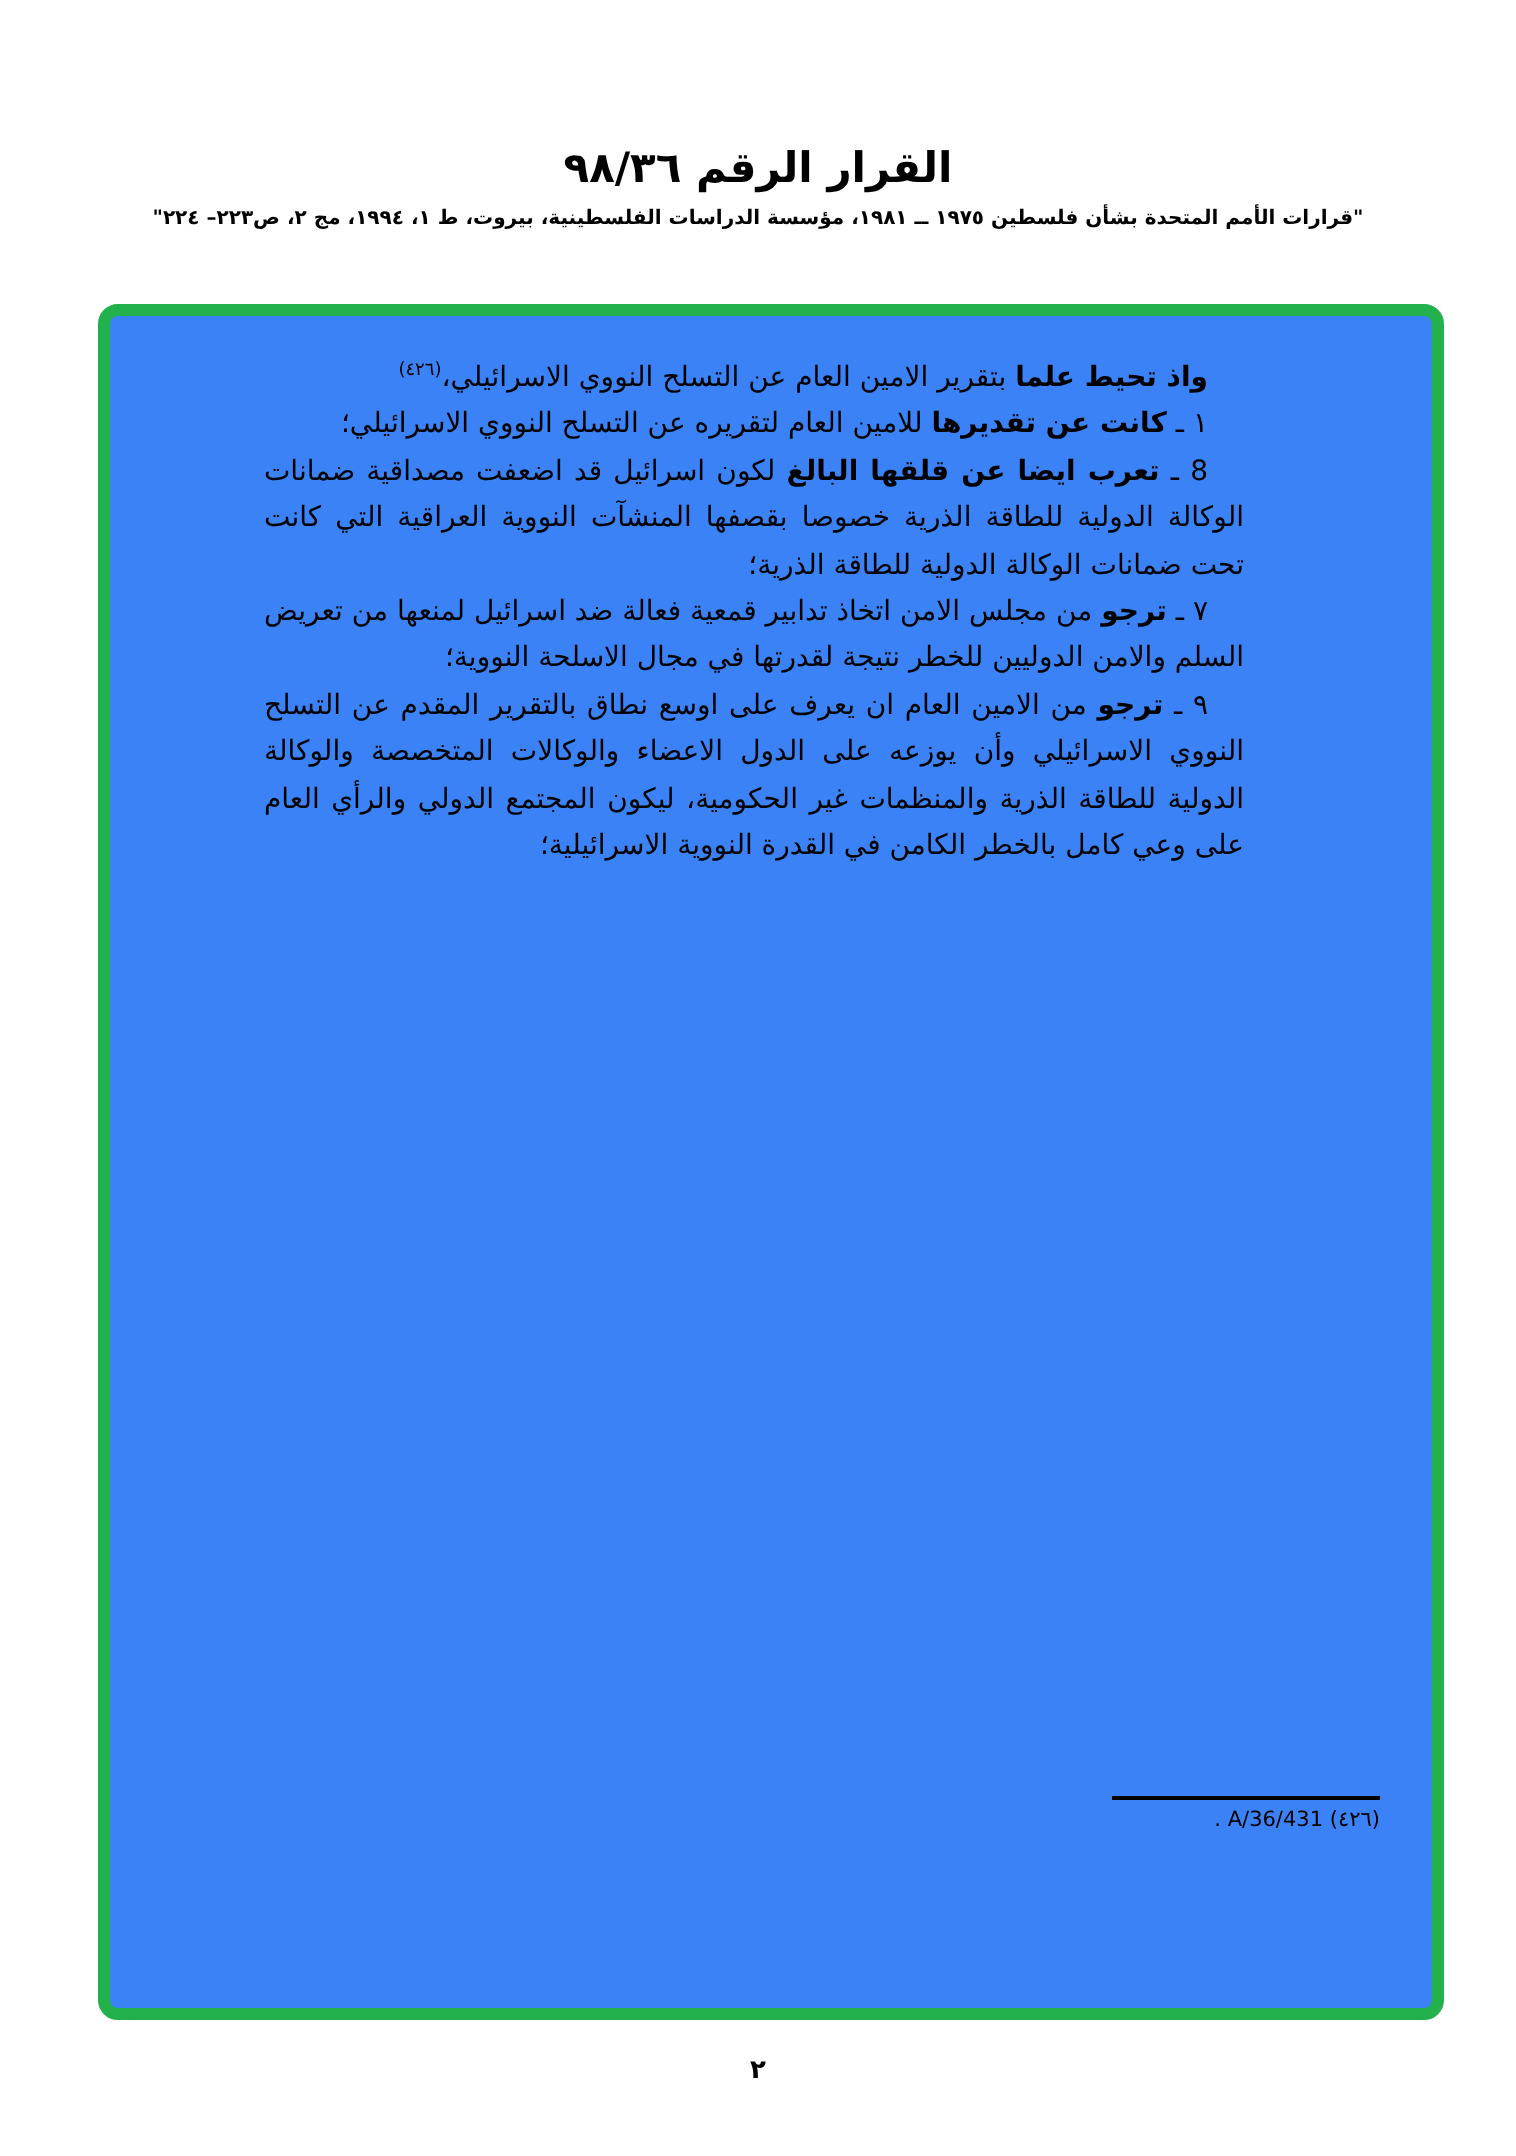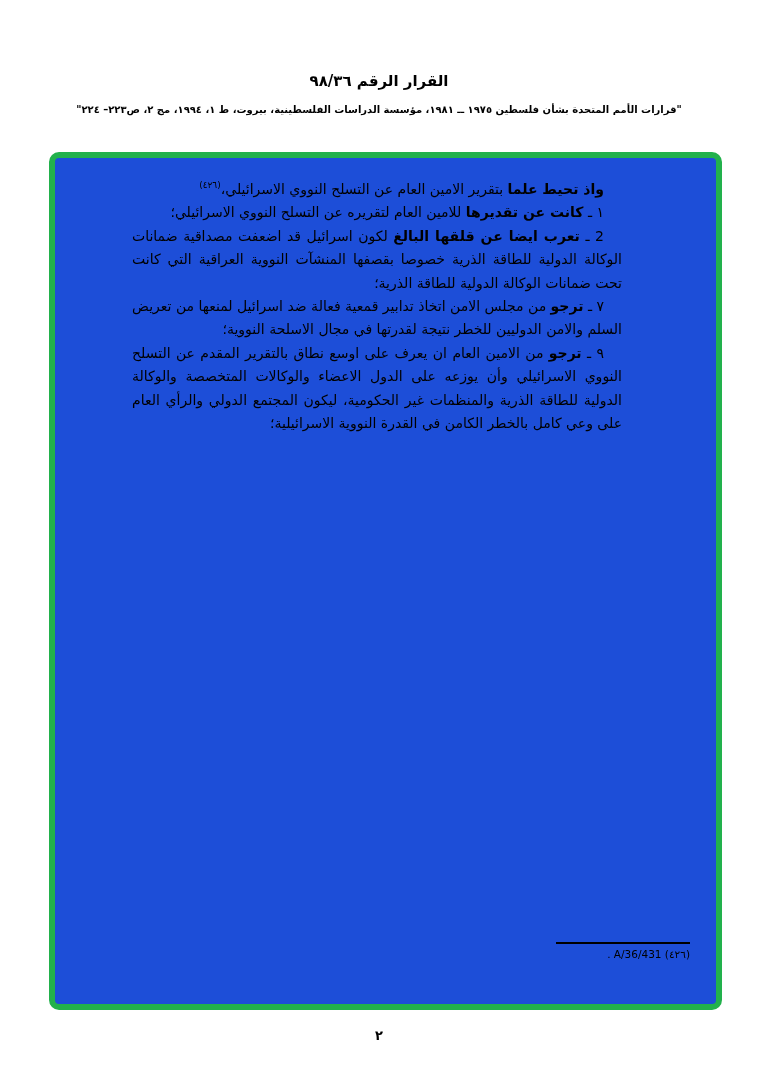--- a/index.html
+++ b/index.html
@@ -3,42 +3,42 @@
 <meta charset="utf-8">
 <style>
   html, body { margin:0; padding:0; background:#ffffff; }
   .page {
     position:relative; width:758px; height:1078px; background:#ffffff;
     font-family:"DejaVu Sans", sans-serif; color:#000; overflow:hidden;
   }
   .doc-title {
     position:absolute; top:72px; left:0; width:100%;
     text-align:center; direction:rtl;
-    font-size:15px; font-weight:bold;
+    font-size:21px; font-weight:bold;
   }
   .doc-source {
     position:absolute; top:104px; left:0; width:100%;
     text-align:center; direction:rtl;
     font-size:10px; font-weight:bold; letter-spacing:0.1px;
   }
   .frame {
     position:absolute; left:49px; top:152px; width:673px; height:858px;
     box-sizing:border-box; border:6px solid #22b14c; border-radius:10px;
-    background:#1d4ed8;
+    background:#3b82f6;
   }
   .body-text {
     position:absolute; top:20px; right:94px; width:490px;
     direction:rtl; text-align:justify;
     font-size:14px; line-height:23.4px;
   }
   .body-text p { margin:0; text-indent:18px; }
   .body-text b { font-weight:bold; }
   sup.fnref { font-size:9px; line-height:0; }
   .footnote {
-    position:absolute; top:740px; right:26px; width:134px; direction:rtl;margin-top:44px;
+    position:absolute; top:740px; right:26px; width:134px; direction:rtl;
   }
   .fn-rule { width:134px; height:0; border-top:2px solid #000; margin-bottom:4px; }
   .fn-text { font-size:10.5px; text-align:right; white-space:nowrap; direction:rtl; }
   .page-number {
     position:absolute; top:1028px; left:0; width:100%;
     text-align:center; font-size:13px; font-weight:bold;
   }
 </style>
 </head>
 <body>
@@ -51,21 +51,21 @@
 
   <div class="frame" style="border-color: rgb(34, 177, 76);">
 
     <div class="body-text">
 
       <p><b>واذ تحيط علما</b><span> بتقرير الامين العام عن التسلح النووي الاسرائيلي،</span><sup class="fnref">(٤٢٦)</sup></p>
 
       <p><span>١ ـ </span><b>كانت عن تقديرها</b><span> للامين العام لتقريره عن التسلح النووي الاسرائيلي؛</span></p>
 
 
-      <p><span>2 ـ </span><b>تعرب ايضا عن قلقها البالغ</b><span> لكون اسرائيل قد اضعفت مصداقية ضمانات الوكالة الدولية للطاقة الذرية خصوصا بقصفها المنشآت النووية العراقية التي كانت تحت ضمانات الوكالة الدولية للطاقة الذرية؛</span></p>
+      <p><span>8 ـ </span><b>تعرب ايضا عن قلقها البالغ</b><span> لكون اسرائيل قد اضعفت مصداقية ضمانات الوكالة الدولية للطاقة الذرية خصوصا بقصفها المنشآت النووية العراقية التي كانت تحت ضمانات الوكالة الدولية للطاقة الذرية؛</span></p>
 
 
 
 
       <p><span>٧ ـ </span><b>ترجو</b><span> من مجلس الامن اتخاذ تدابير قمعية فعالة ضد اسرائيل لمنعها من تعريض السلم والامن الدوليين للخطر نتيجة لقدرتها في مجال الاسلحة النووية؛</span></p>
 
 
       <p><span>٩ ـ </span><b>ترجو</b><span> من الامين العام ان يعرف على اوسع نطاق بالتقرير المقدم عن التسلح النووي الاسرائيلي وأن يوزعه على الدول الاعضاء والوكالات المتخصصة والوكالة الدولية للطاقة الذرية والمنظمات غير الحكومية، ليكون المجتمع الدولي والرأي العام على وعي كامل بالخطر الكامن في القدرة النووية الاسرائيلية؛</span></p>
 
 

